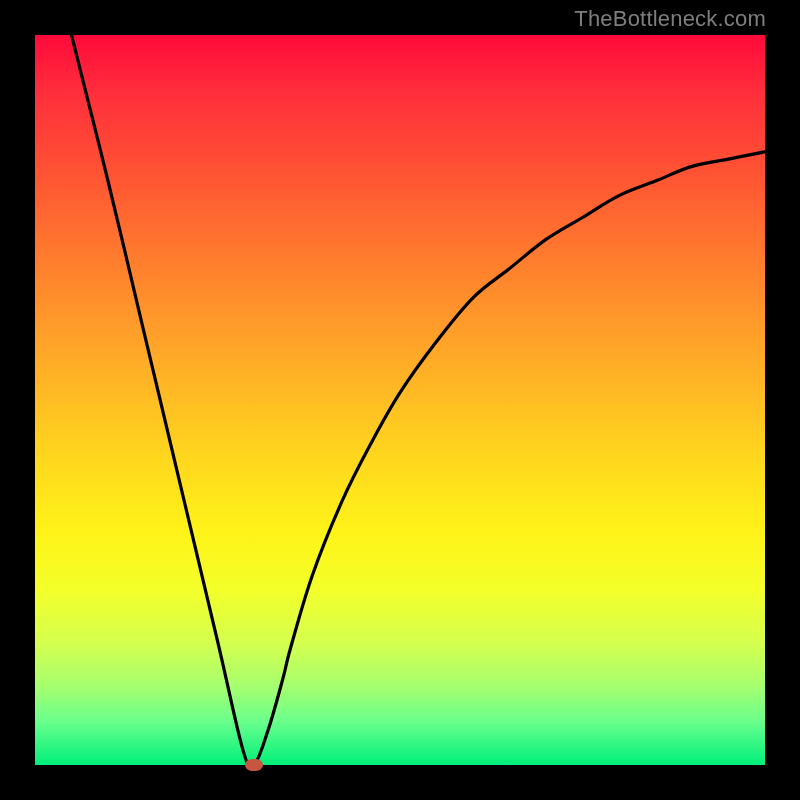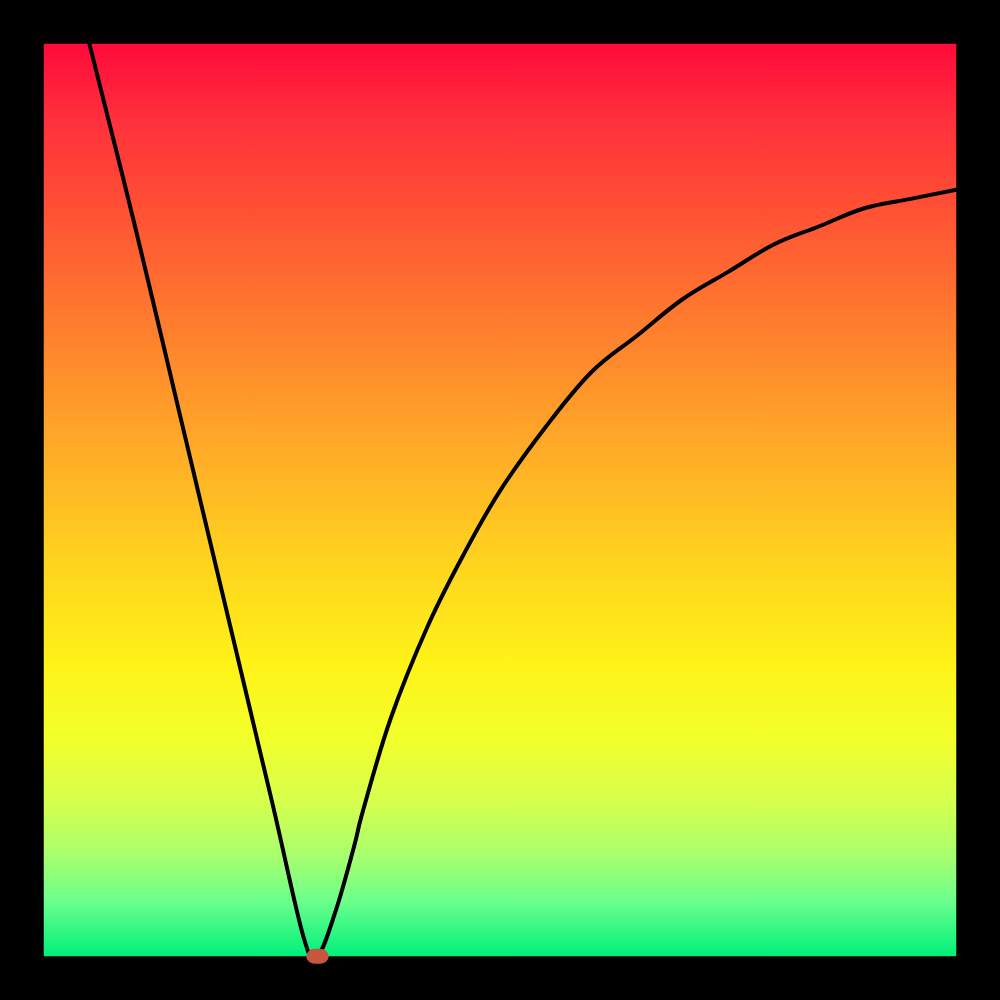--- a/index.html
+++ b/index.html
@@ -65,20 +65,21 @@
     border-radius: 7px / 6px;
     background: #c7563f;
     transform: translate(-50%, -50%);
   }
 </style>
 </head>
 <body>
 
 <div class="frame">
 
+  <div class="watermark">TheBottleneck.com</div>
 
   <div class="plot-area">
 
     <svg class="curve" viewBox="0 0 730 730" preserveAspectRatio="none">
 
       <path id="curve-path" d="M 36.5 0 C 43.07 26.279999999999998, 59.86 92.126, 73 146 C 86.14 199.874, 96.36 244.11200000000002, 109.5 299.3 C 122.64 354.488, 132.86 397.41200000000003, 146 452.6 C 159.14 507.788, 171.33100000000002 558.596, 182.5 605.9 C 193.66899999999998 653.204, 201.48 693.062, 208.04999999999998 715.4 C 214.61999999999998 737.7379999999999, 214.401 733.942, 219 730 C 223.599 726.058, 228.344 709.268, 233.6 693.5 C 238.856 677.732, 244.258 656.8539999999999, 248.20000000000002 642.4 C 252.14200000000002 627.946, 250.24399999999997 631.596, 255.49999999999997 613.2 C 260.756 594.8040000000001, 268.202 566.48, 277.4 540.2 C 286.59799999999996 513.9200000000001, 296.08799999999997 490.852, 306.59999999999997 467.2 C 317.11199999999997 443.548, 325.288 428.51, 335.8 408.8 C 346.312 389.09000000000003, 353.174 376.096, 365 357.7 C 376.826 339.304, 388.36000000000007 323.682, 401.50000000000006 306.6 C 414.64000000000004 289.51800000000003, 424.86 275.94, 438 262.8 C 451.14 249.66, 461.36 244.11199999999997, 474.5 233.59999999999997 C 487.64 223.08799999999997, 497.85999999999996 213.59799999999996, 510.99999999999994 204.39999999999998 C 524.14 195.202, 534.36 190.384, 547.5 182.5 C 560.64 174.616, 570.86 167.17000000000002, 584 160.60000000000002 C 597.14 154.03000000000003, 607.36 151.256, 620.5 146 C 633.64 140.744, 643.86 135.3420000000001, 657 131.4000000000001 C 670.14 127.4580000000001, 680.36 126.72800000000002, 693.5 124.10000000000002 C 706.64 121.47200000000002, 723.43 118.11400000000006, 730 116.80000000000007" fill="none" stroke="#000000" stroke-width="3.2" stroke-linecap="round" stroke-linejoin="round"></path>
     </svg>
 
     <div id="min-marker" class="marker" style="left: 219px; top: 730px; background: rgb(199, 86, 63);"></div>
 

